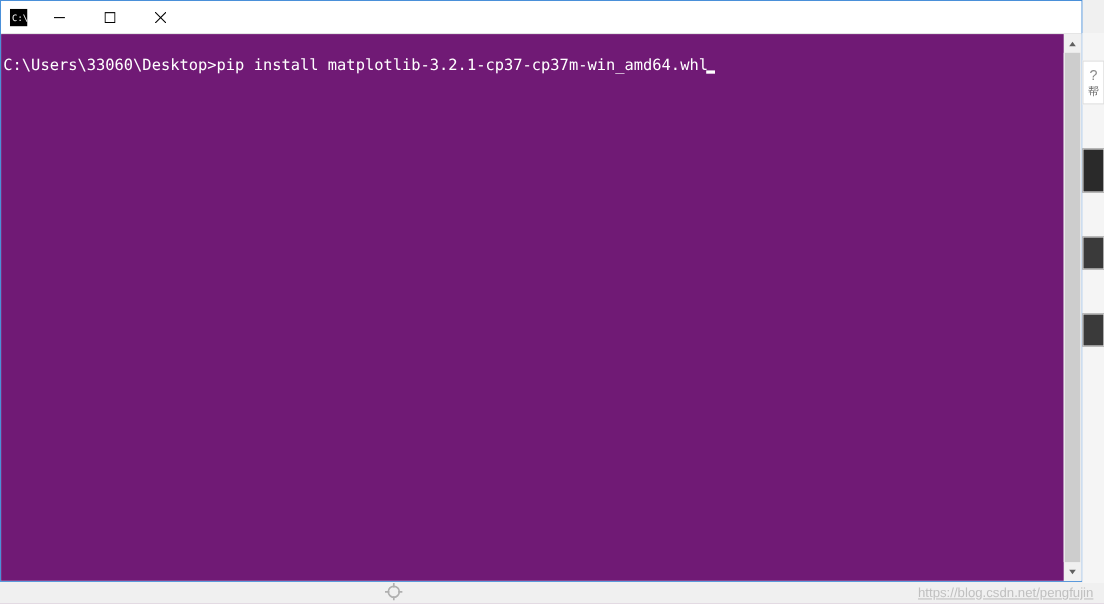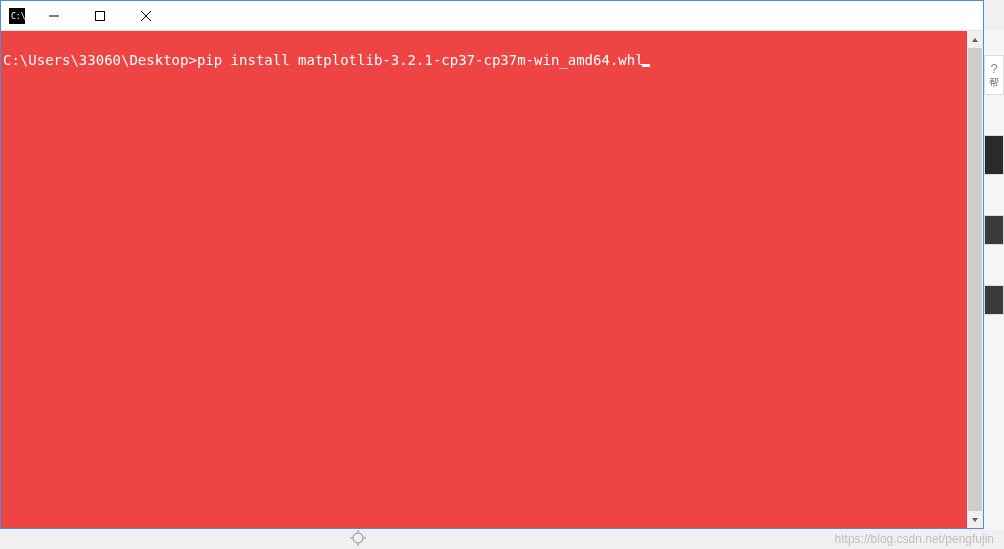--- a/index.html
+++ b/index.html
@@ -68,21 +68,21 @@
       height: 10px;
     }
     .terminal-container {
       flex: 1;
       display: flex;
       background: #ffffff;
       padding: 0;
     }
     .terminal {
       flex: 1;
-      background: #ef4444;
+      background: #701a75;
       color: #ffffff;
       font-family: "Consolas", "SimSun", monospace;
       font-size: 14px;
       padding: 0;
       overflow: hidden;
       position: relative;
     }
     .terminal-line {
       padding-top: 20px;
       padding-left: 2px;
@@ -172,20 +172,21 @@
       bottom: 3px;
       width: 16px;
       height: 16px;
     }
     .watermark {
       position: absolute;
       right: 10px;
       bottom: 3px;
       font-size: 12px;
       color: #c0c0c0;
+      text-decoration: underline;
     }
   </style>
 </head>
 <body>
 
 <div class="cmd-window">
   <div class="titlebar">
     <div class="titlebar-icon">
       <svg viewBox="0 0 16 16">
         <rect x="0" y="0" width="16" height="16" fill="#000000"></rect>

